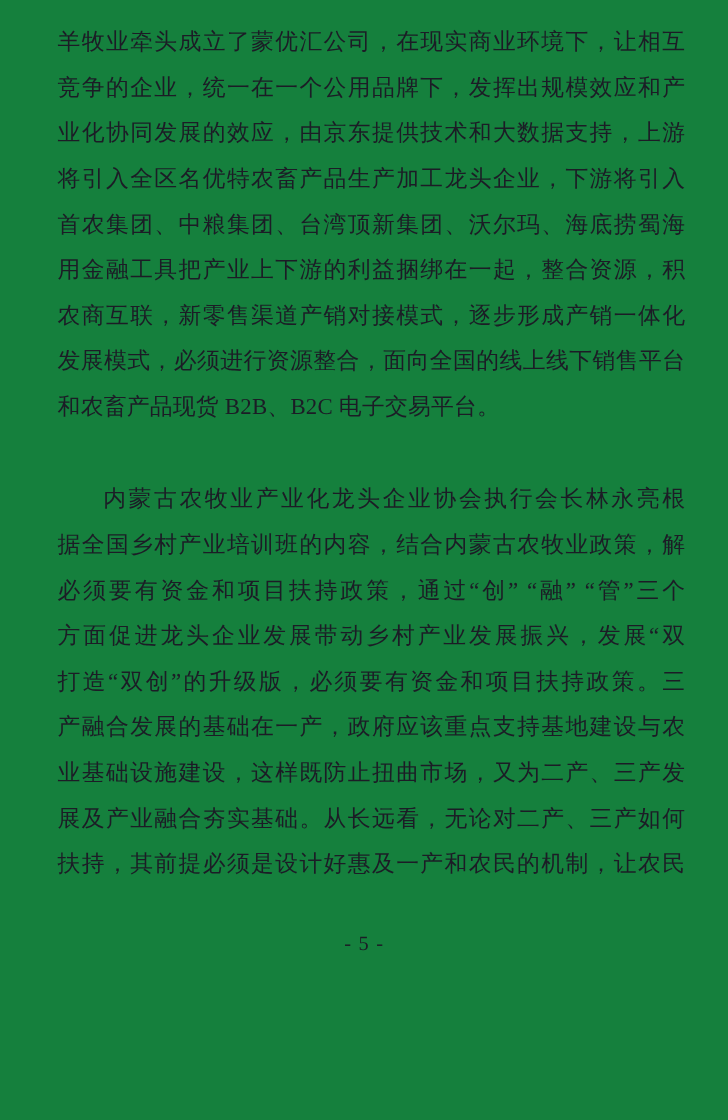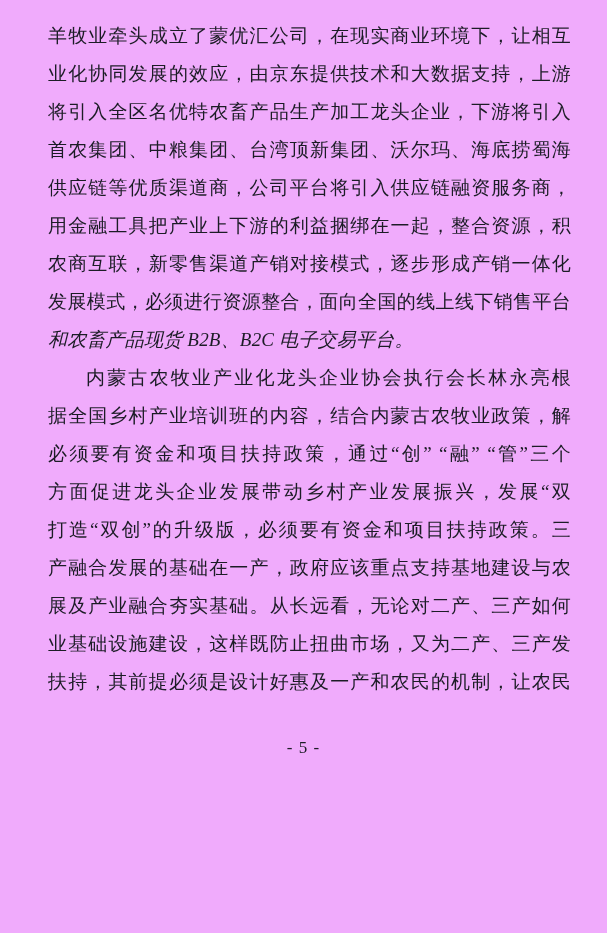--- a/index.html
+++ b/index.html
@@ -4,70 +4,70 @@
 <style>
   html, body {
     margin: 0;
     padding: 0;
     background: #ffffff;
   }
   .page {
     position: relative;
     width: 607px;
     height: 933px;
-    background: #f0abfc;
+    background: #15803d;
     overflow: hidden;
     font-family: "Liberation Serif", "DejaVu Serif", serif;
     color: #1c1c26;
   }
   .doc-text {
     padding: 17px 36px 0 48px;
   }
   .line {
     font-size: 19px;
     line-height: 38px;
     white-space: nowrap;
     text-align: justify;
     text-align-last: justify;
     letter-spacing: 0.2px;
   }
   .line.para-end {
     text-align-last: left;
-    font-style: italic;
   }
   .line.indent {
     padding-left: 38px;
+    margin-top: 39px;
   }
   .footer {
     margin-top: 36px;
     text-align: center;
     font-size: 17px;
     line-height: 22px;
     letter-spacing: 1px;
     color: #1c1c26;
   }
 </style>
 </head>
 <body>
 
 <div class="page">
   <div class="doc-text">
     <div class="line">羊牧业牵头成立了蒙优汇公司，在现实商业环境下，让相互</div>
+    <div class="line">竞争的企业，统一在一个公用品牌下，发挥出规模效应和产</div>
     <div class="line">业化协同发展的效应，由京东提供技术和大数据支持，上游</div>
     <div class="line">将引入全区名优特农畜产品生产加工龙头企业，下游将引入</div>
     <div class="line">首农集团、中粮集团、台湾顶新集团、沃尔玛、海底捞蜀海</div>
-    <div class="line">供应链等优质渠道商，公司平台将引入供应链融资服务商，</div>
     <div class="line">用金融工具把产业上下游的利益捆绑在一起，整合资源，积</div>
     <div class="line">农商互联，新零售渠道产销对接模式，逐步形成产销一体化</div>
     <div class="line">发展模式，必须进行资源整合，面向全国的线上线下销售平台</div>
     <div class="line para-end">和农畜产品现货 B2B、B2C 电子交易平台。</div>
     <div class="line indent">内蒙古农牧业产业化龙头企业协会执行会长林永亮根</div>
     <div class="line">据全国乡村产业培训班的内容，结合内蒙古农牧业政策，解</div>
     <div class="line">必须要有资金和项目扶持政策，通过“创” “融” “管”三个</div>
     <div class="line">方面促进龙头企业发展带动乡村产业发展振兴，发展“双</div>
     <div class="line">打造“双创”的升级版，必须要有资金和项目扶持政策。三</div>
     <div class="line">产融合发展的基础在一产，政府应该重点支持基地建设与农</div>
+    <div class="line">业基础设施建设，这样既防止扭曲市场，又为二产、三产发</div>
     <div class="line">展及产业融合夯实基础。从长远看，无论对二产、三产如何</div>
-    <div class="line">业基础设施建设，这样既防止扭曲市场，又为二产、三产发</div>
     <div class="line">扶持，其前提必须是设计好惠及一产和农民的机制，让农民</div>
   </div>
   <div class="footer">- 5 -</div>
 </div>
 
 </body></html>

